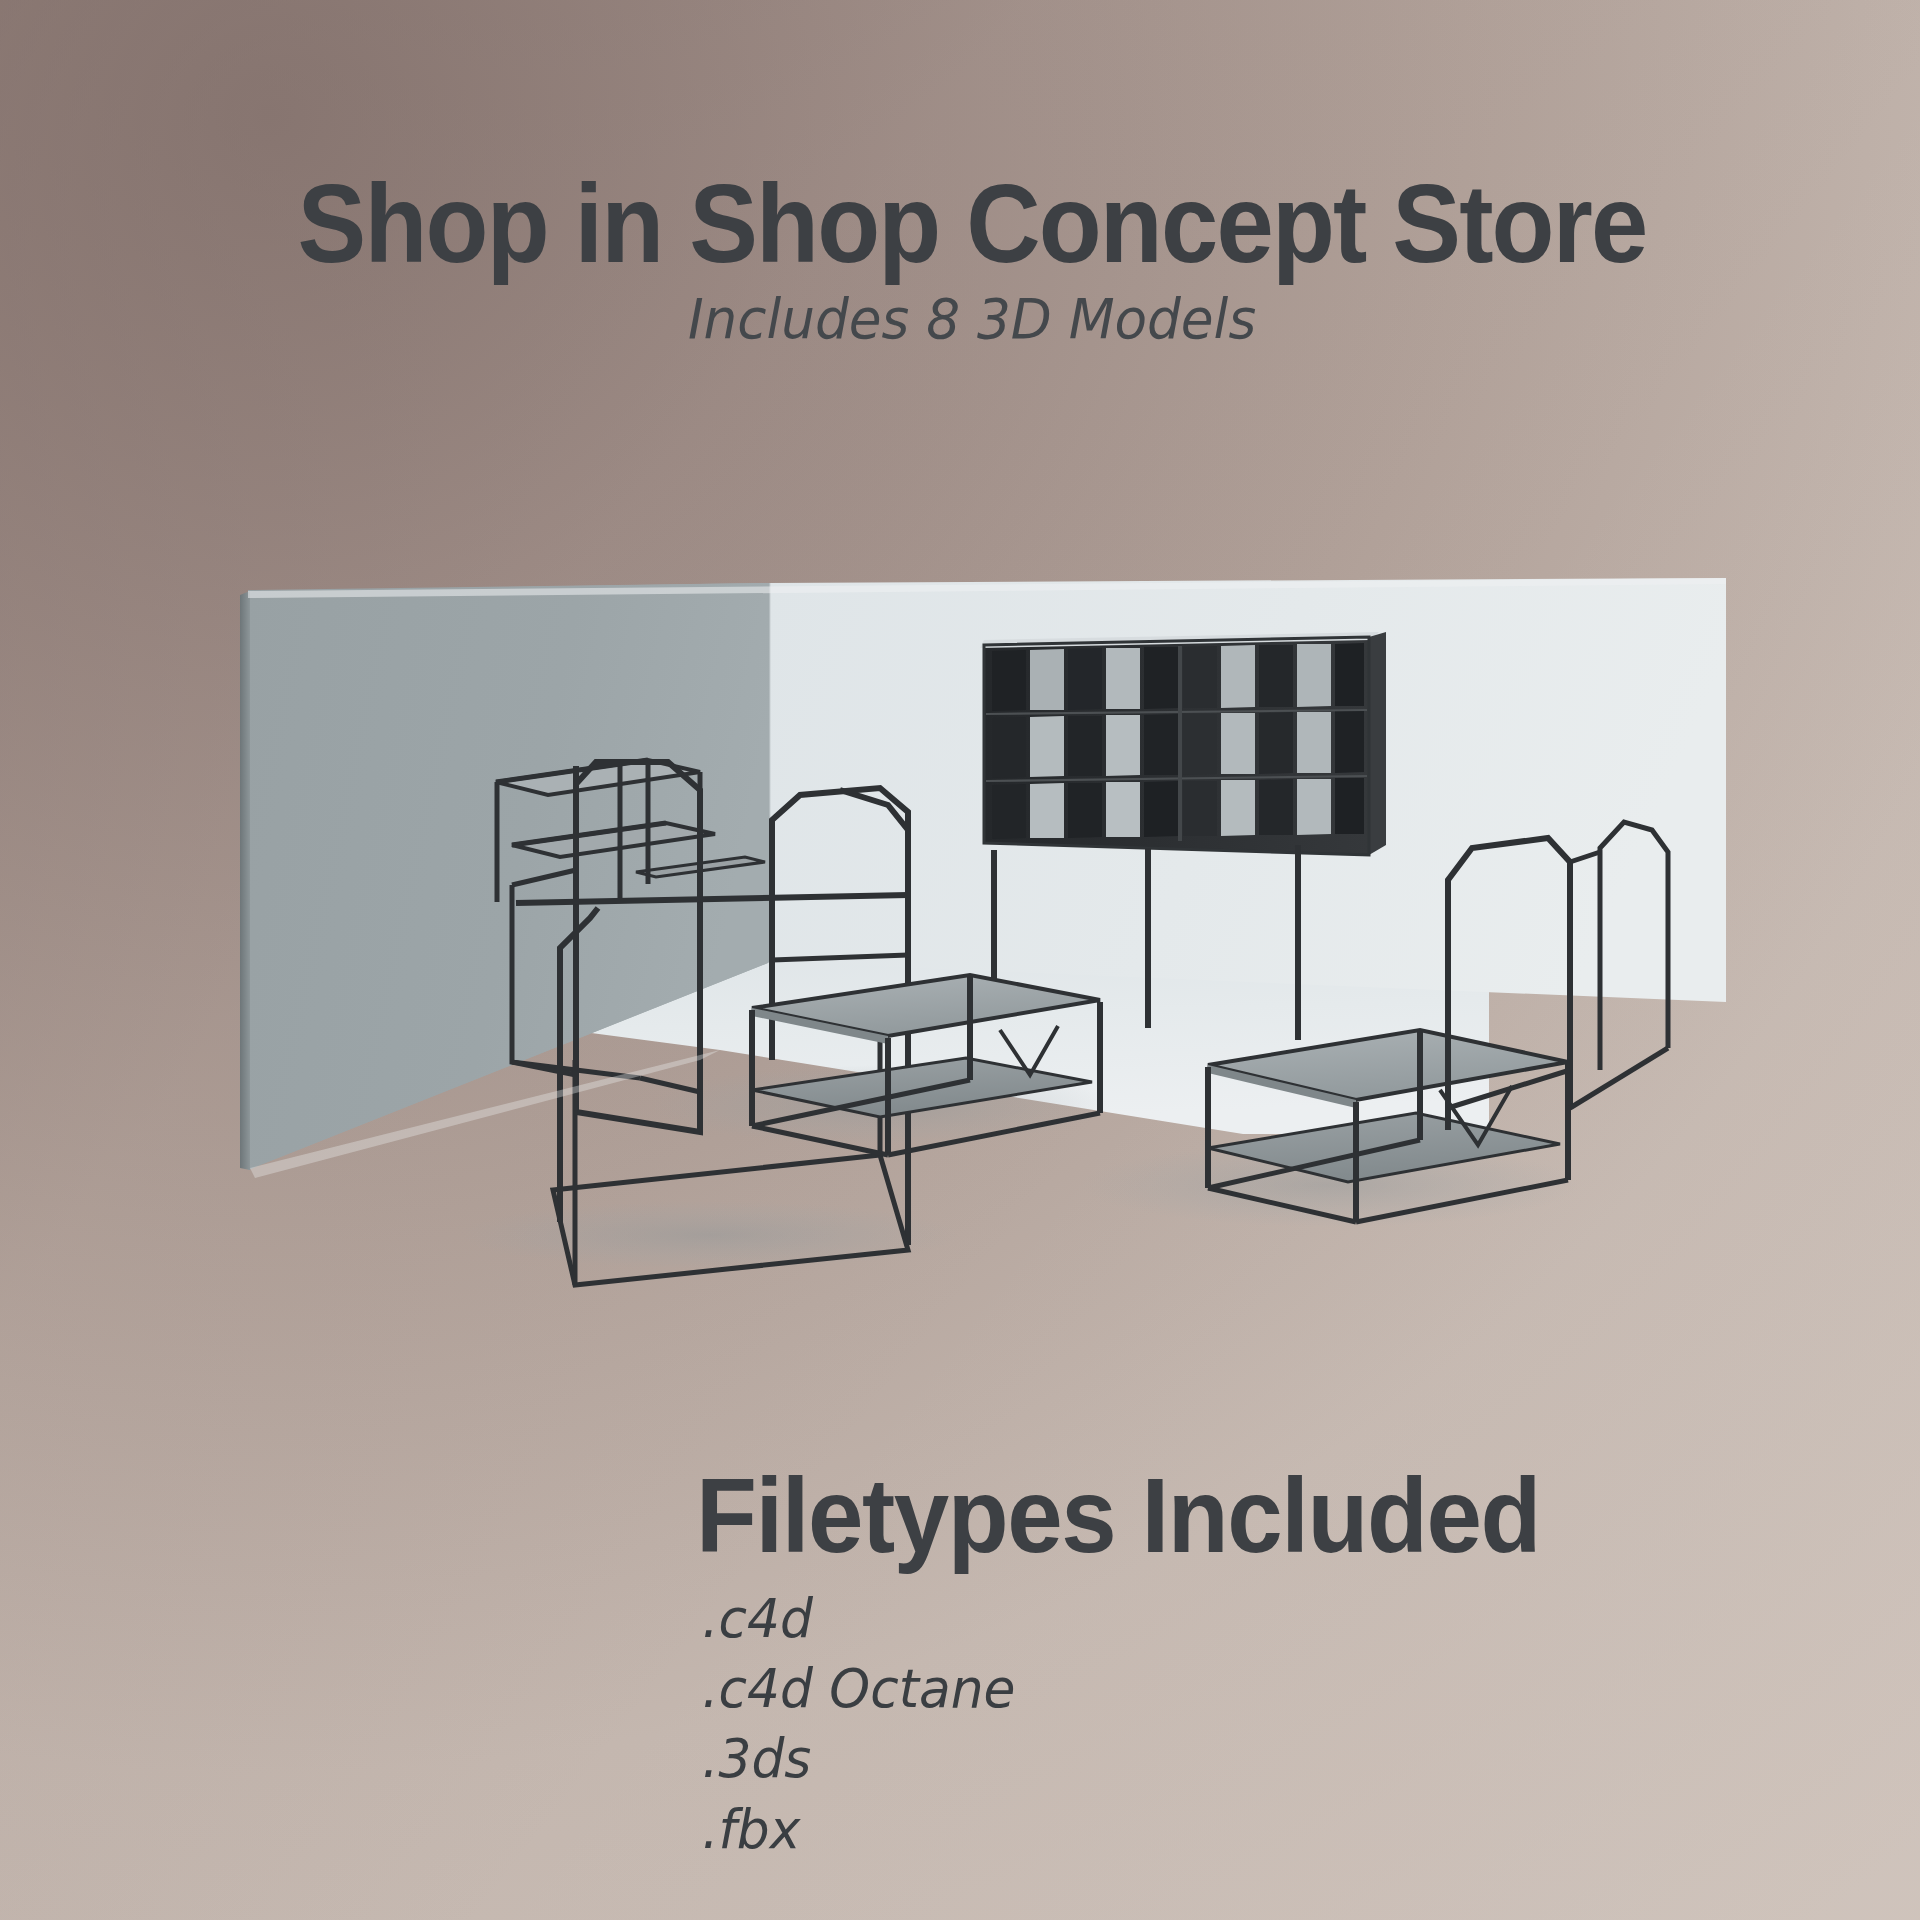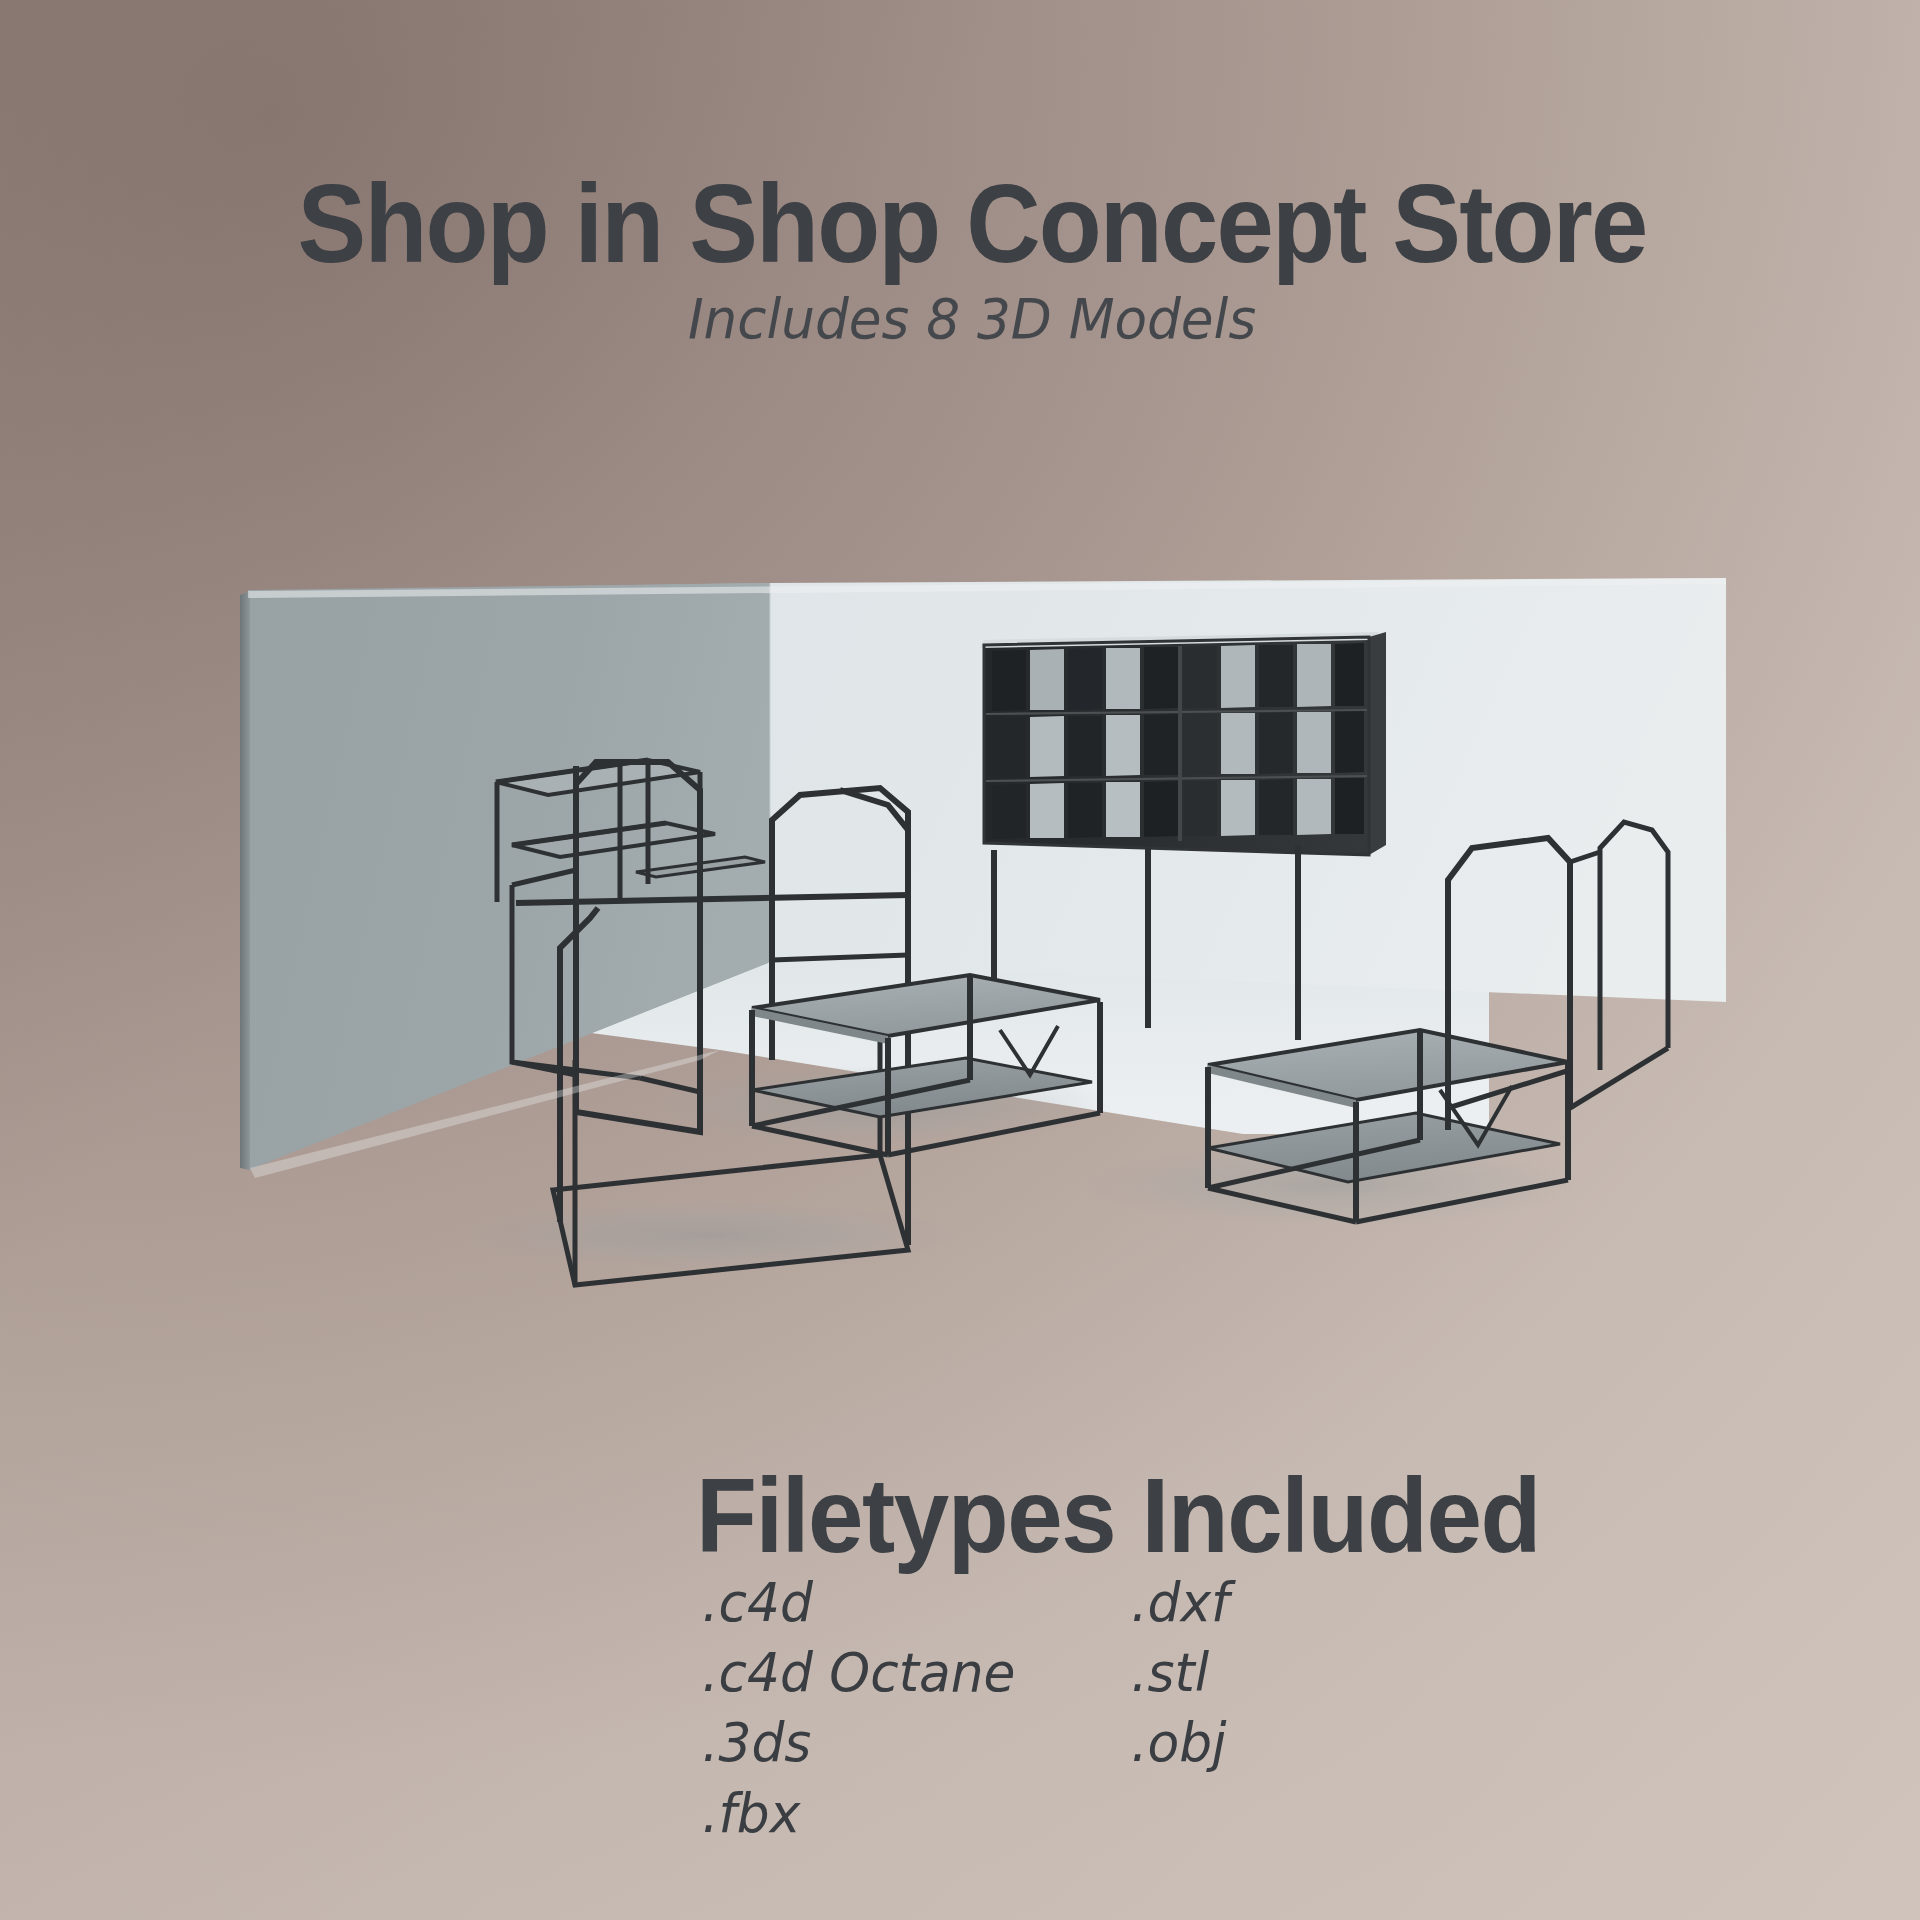--- a/index.html
+++ b/index.html
@@ -74,22 +74,22 @@
     font-size: 106px;
     color: #3d4044;
     line-height: 1.0;
     letter-spacing: -1.5px;
     white-space: nowrap;
     transform: scaleX(0.94);
     transform-origin: left center;
   }
   #filetypes-columns {
     display: flex;
+    margin-top: 16px;
     margin-left: 6px;
-    gap: 29px;
   }
   .ft-col {
     display: flex;
     flex-direction: column;
   }
   .ft-col.left  { width: 400px; }
   .ft-col.right { width: 400px; }
   .ft-item {
     font-family: "DejaVu Sans", sans-serif;
     font-style: italic;
@@ -352,19 +352,14 @@
 
 <div id="filetypes-block">
   <div id="filetypes-heading">Filetypes Included</div>
   <div id="filetypes-columns">
     <div class="ft-col left">
       <div class="ft-item">.c4d</div>
       <div class="ft-item">.c4d Octane</div>
       <div class="ft-item">.3ds</div>
       <div class="ft-item">.fbx</div>
     </div>
-    <div class="ft-col right">
-      <div class="ft-item">.dxf</div>
-      <div class="ft-item">.stl</div>
-      <div class="ft-item">.obj</div>
-    </div>
   </div>
 </div>
 
 </body></html>

